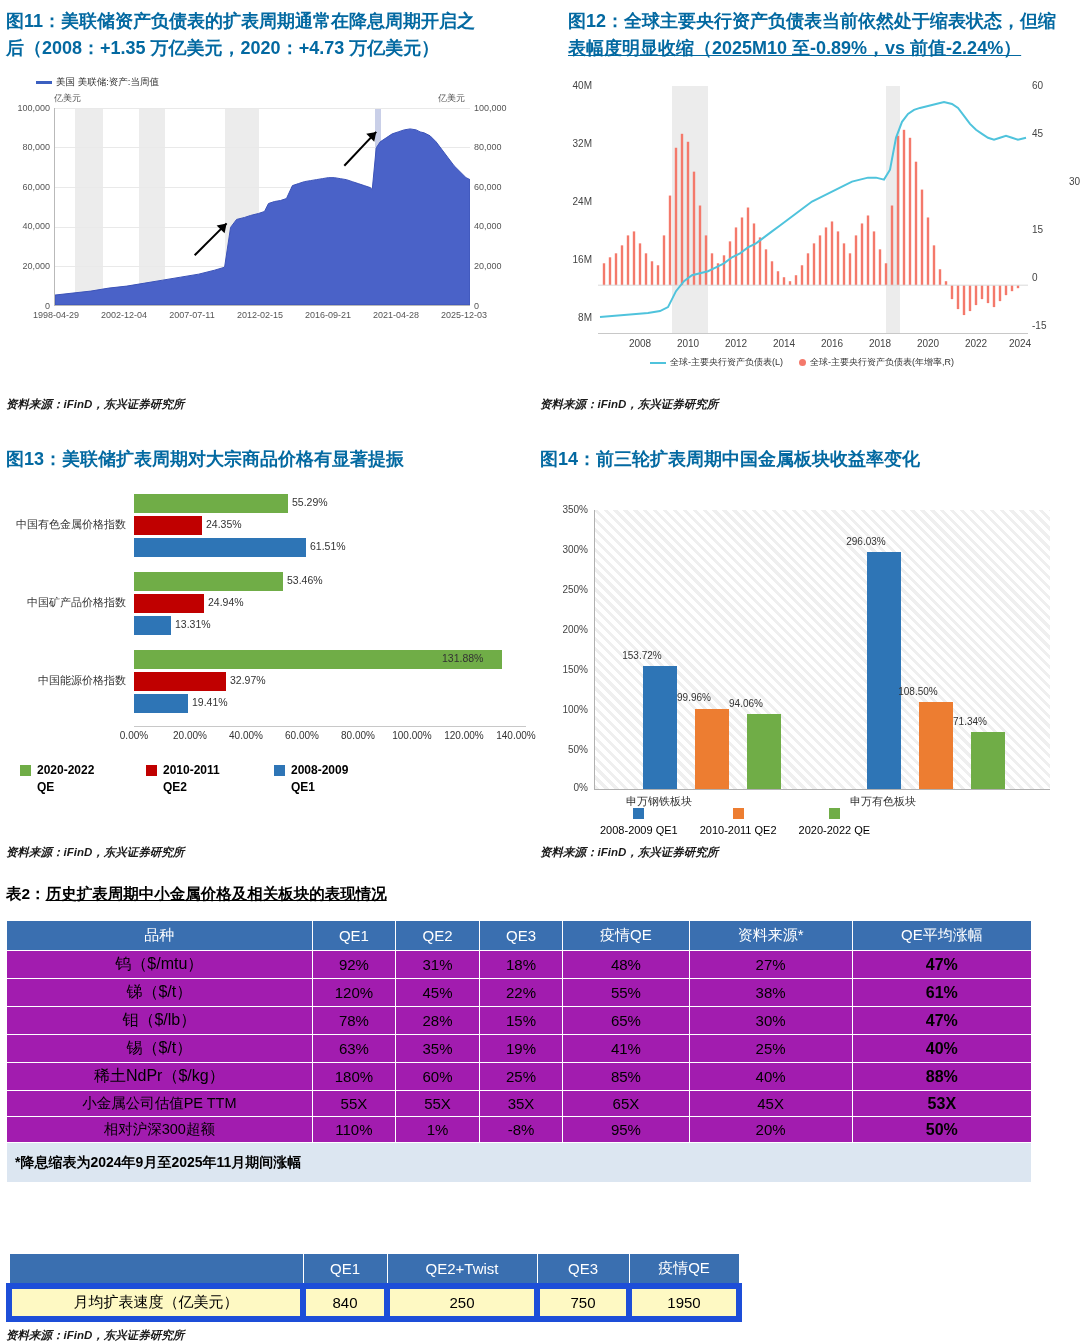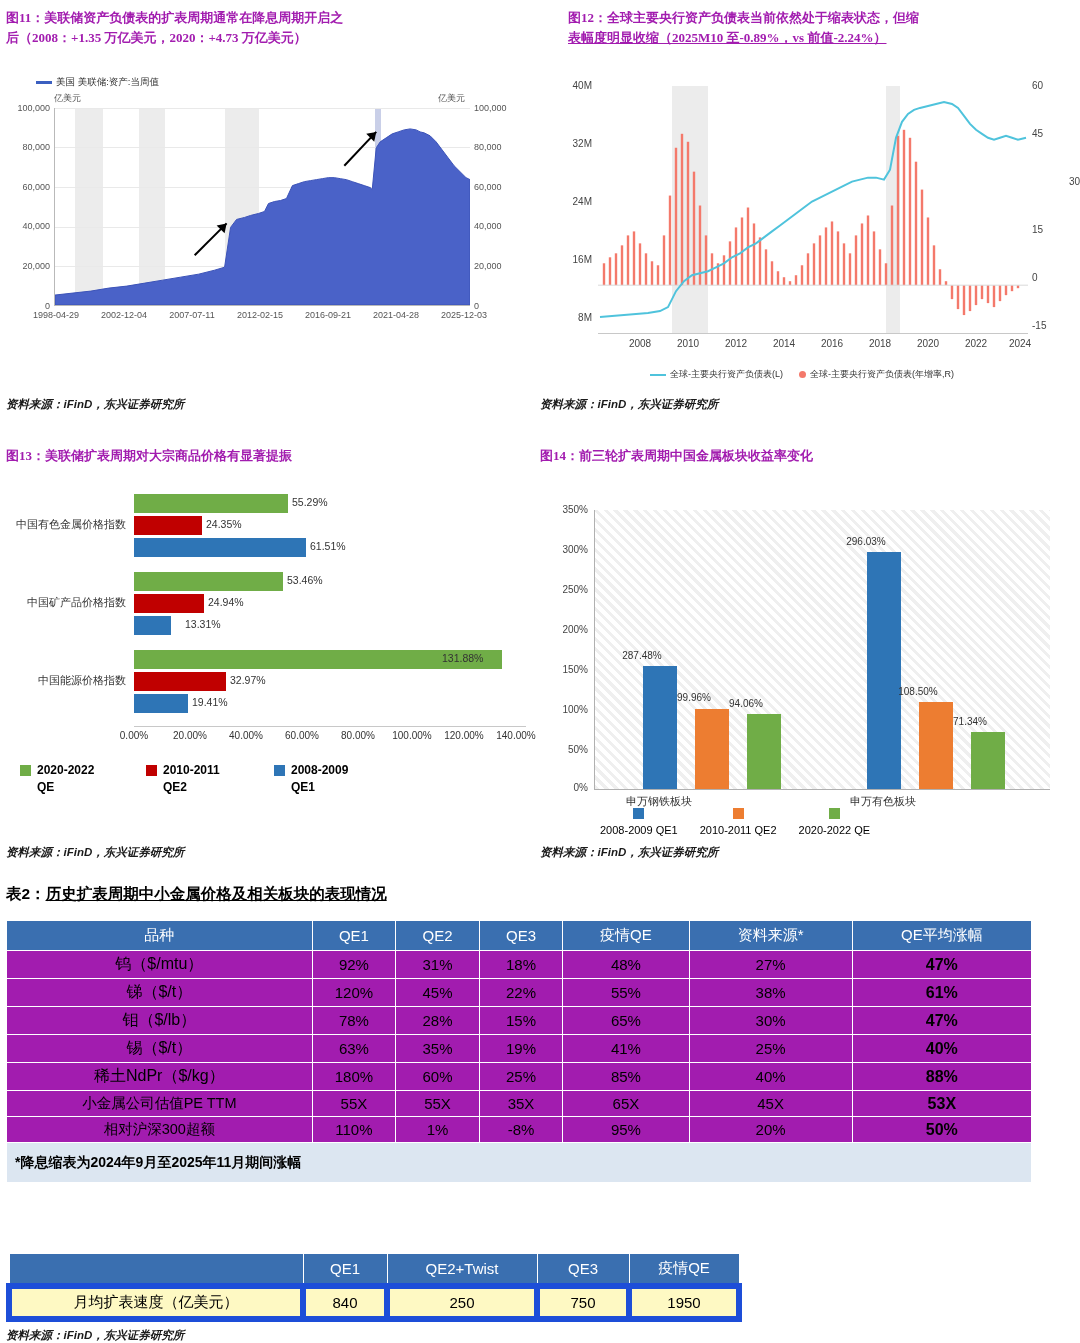--- a/index.html
+++ b/index.html
@@ -12,24 +12,23 @@
     font-size: 13px;
     color: #000;
     position: relative;
     overflow: hidden;
   }
   .page { position: relative; width: 1080px; height: 1343px; }
 
   
   .fig-title {
     font-weight: bold;
-    font-size: 13px;
+    font-size: 18px;
     line-height: 1.5;
-    color: #a21caf;
-    font-family: Liberation Serif, serif;
+    color: #0369a1;
   }
   .fig-title .und { text-decoration: underline; }
   .source {
     font-style: italic;
     font-weight: bold;
     font-size: 11.5px;
     color: #1a1a1a;
   }
 
   
@@ -56,21 +55,21 @@
   
   #fig12-box { left: 540px; top: 72px; width: 534px; height: 290px; }
   .plot12 {
     position:absolute; left: 58px; top: 14px; width: 430px; height: 248px;
     border-bottom: 1px solid #c8c8c8; overflow:hidden;
   }
   #fig12-legend {
     position:absolute; left: 110px; top: 276px; font-size:9px; color:#333;
     display:flex; gap:16px; align-items:center;
   }
-  #fig12-legend .item { display:flex; align-items:center; gap:4px;margin-top:12px;}
+  #fig12-legend .item { display:flex; align-items:center; gap:4px;}
   #fig12-legend .line-sw { width:16px; height:2px; background:#4fc3dc;}
   #fig12-legend .dot-sw { width:7px; height:7px; border-radius:50%; background:#f4796b;}
 
   
   #fig13-box { left: 6px; top: 490px; width: 524px; height: 320px; }
   .h-chart { position:absolute; left:0; top:0; width:100%; height:248px;}
   .cat-label { position:absolute; font-size:11px; color:#333; text-align:right; width:120px;}
   .hbar { position:absolute; height:19px; }
   .hbar-val { position:absolute; font-size:10.5px; color:#333; }
   .hx-axis { position:absolute; left:128px; top:236px; width:392px; height:1px; background:#c8c8c8;}
@@ -357,21 +356,21 @@
       <div class="hbar-val" style="left:200px; top:28px;">24.35%</div>
       <div class="hbar" style="left:128px; top:48px; width:172px; background:#2e75b6;"></div>
       <div class="hbar-val" style="left:304px; top:50px;">61.51%</div>
 
       <div class="cat-label" style="left:0px; top:105px;">中国矿产品价格指数</div>
       <div class="hbar" style="left:128px; top:82px; width:149px; background:#70ad47;"></div>
       <div class="hbar-val" style="left:281px; top:84px;">53.46%</div>
       <div class="hbar" style="left:128px; top:104px; width:70px; background:#c00000;"></div>
       <div class="hbar-val" style="left:202px; top:106px;">24.94%</div>
       <div class="hbar" style="left:128px; top:126px; width:37px; background:#2e75b6;"></div>
-      <div class="hbar-val" style="left:169px; top:128px;margin-left:10px;">13.31%</div>
+      <div class="hbar-val" style="left:169px; top:128px;">13.31%</div>
 
       <div class="cat-label" style="left:0px; top:183px;">中国能源价格指数</div>
       <div class="hbar" style="left:128px; top:160px; width:368px; background:#70ad47;"></div>
       <div class="hbar-val" style="left:436px; top:162px;">131.88%</div>
       <div class="hbar" style="left:128px; top:182px; width:92px; background:#c00000;"></div>
       <div class="hbar-val" style="left:224px; top:184px;">32.97%</div>
       <div class="hbar" style="left:128px; top:204px; width:54px; background:#2e75b6;"></div>
       <div class="hbar-val" style="left:186px; top:206px;">19.41%</div>
 
       <div class="hx-axis"></div>
@@ -428,21 +427,21 @@
 
       <div class="vbar" style="left:48px; width:34px; height:123px; background:#2e75b6;"></div>
       <div class="vbar" style="left:100px; width:34px; height:80px; background:#ed7d31;"></div>
       <div class="vbar" style="left:152px; width:34px; height:75px; background:#70ad47;"></div>
 
       <div class="vbar" style="left:272px; width:34px; height:237px; background:#2e75b6;"></div>
       <div class="vbar" style="left:324px; width:34px; height:87px; background:#ed7d31;"></div>
       <div class="vbar" style="left:376px; width:34px; height:57px; background:#70ad47;"></div>
     </div>
 
-    <div class="vbar-lab" style="left:67px; top:160px;">287.48%</div>
+    <div class="vbar-lab" style="left:67px; top:160px;">153.72%</div>
     <div class="vbar-lab" style="left:119px; top:202px;">99.96%</div>
     <div class="vbar-lab" style="left:171px; top:208px;">94.06%</div>
     <div class="vbar-lab" style="left:291px; top:46px;">296.03%</div>
     <div class="vbar-lab" style="left:343px; top:196px;">108.50%</div>
     <div class="vbar-lab" style="left:395px; top:226px;">71.34%</div>
 
     <div class="vcat" style="left:86px; top:304px;">申万钢铁板块</div>
     <div class="vcat" style="left:310px; top:304px;">申万有色板块</div>
 
     <div id="fig14-legend">

